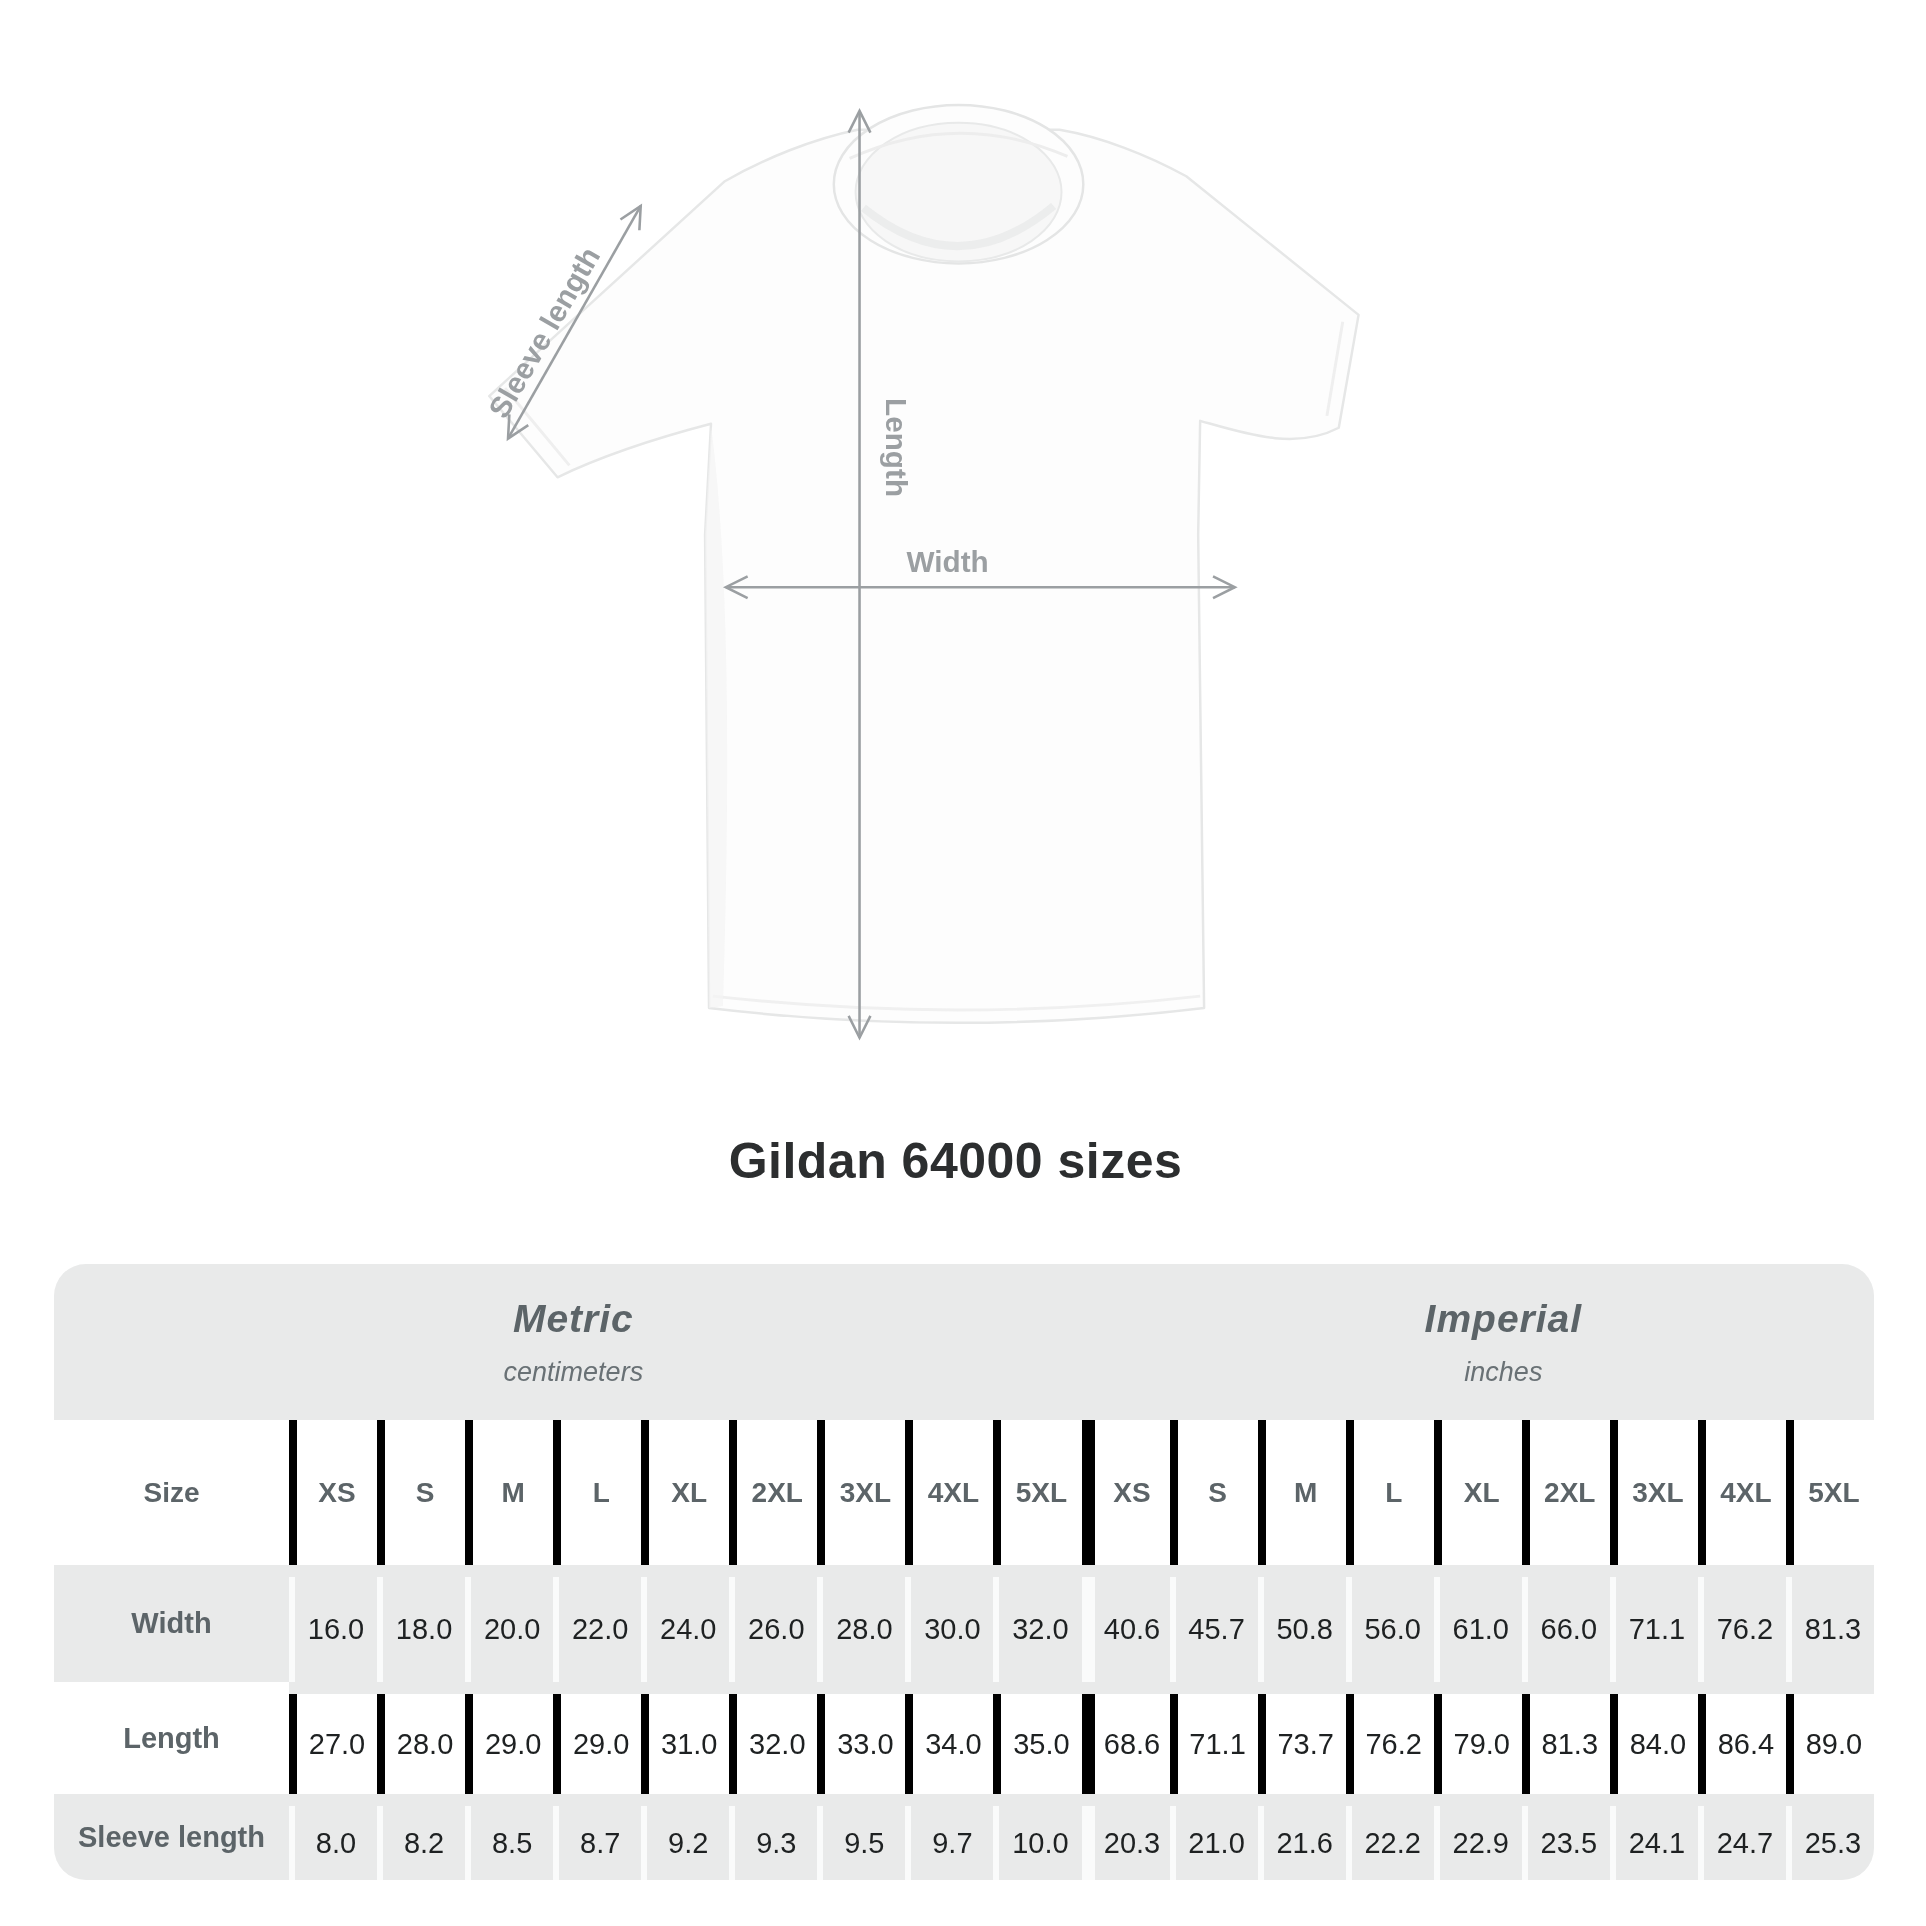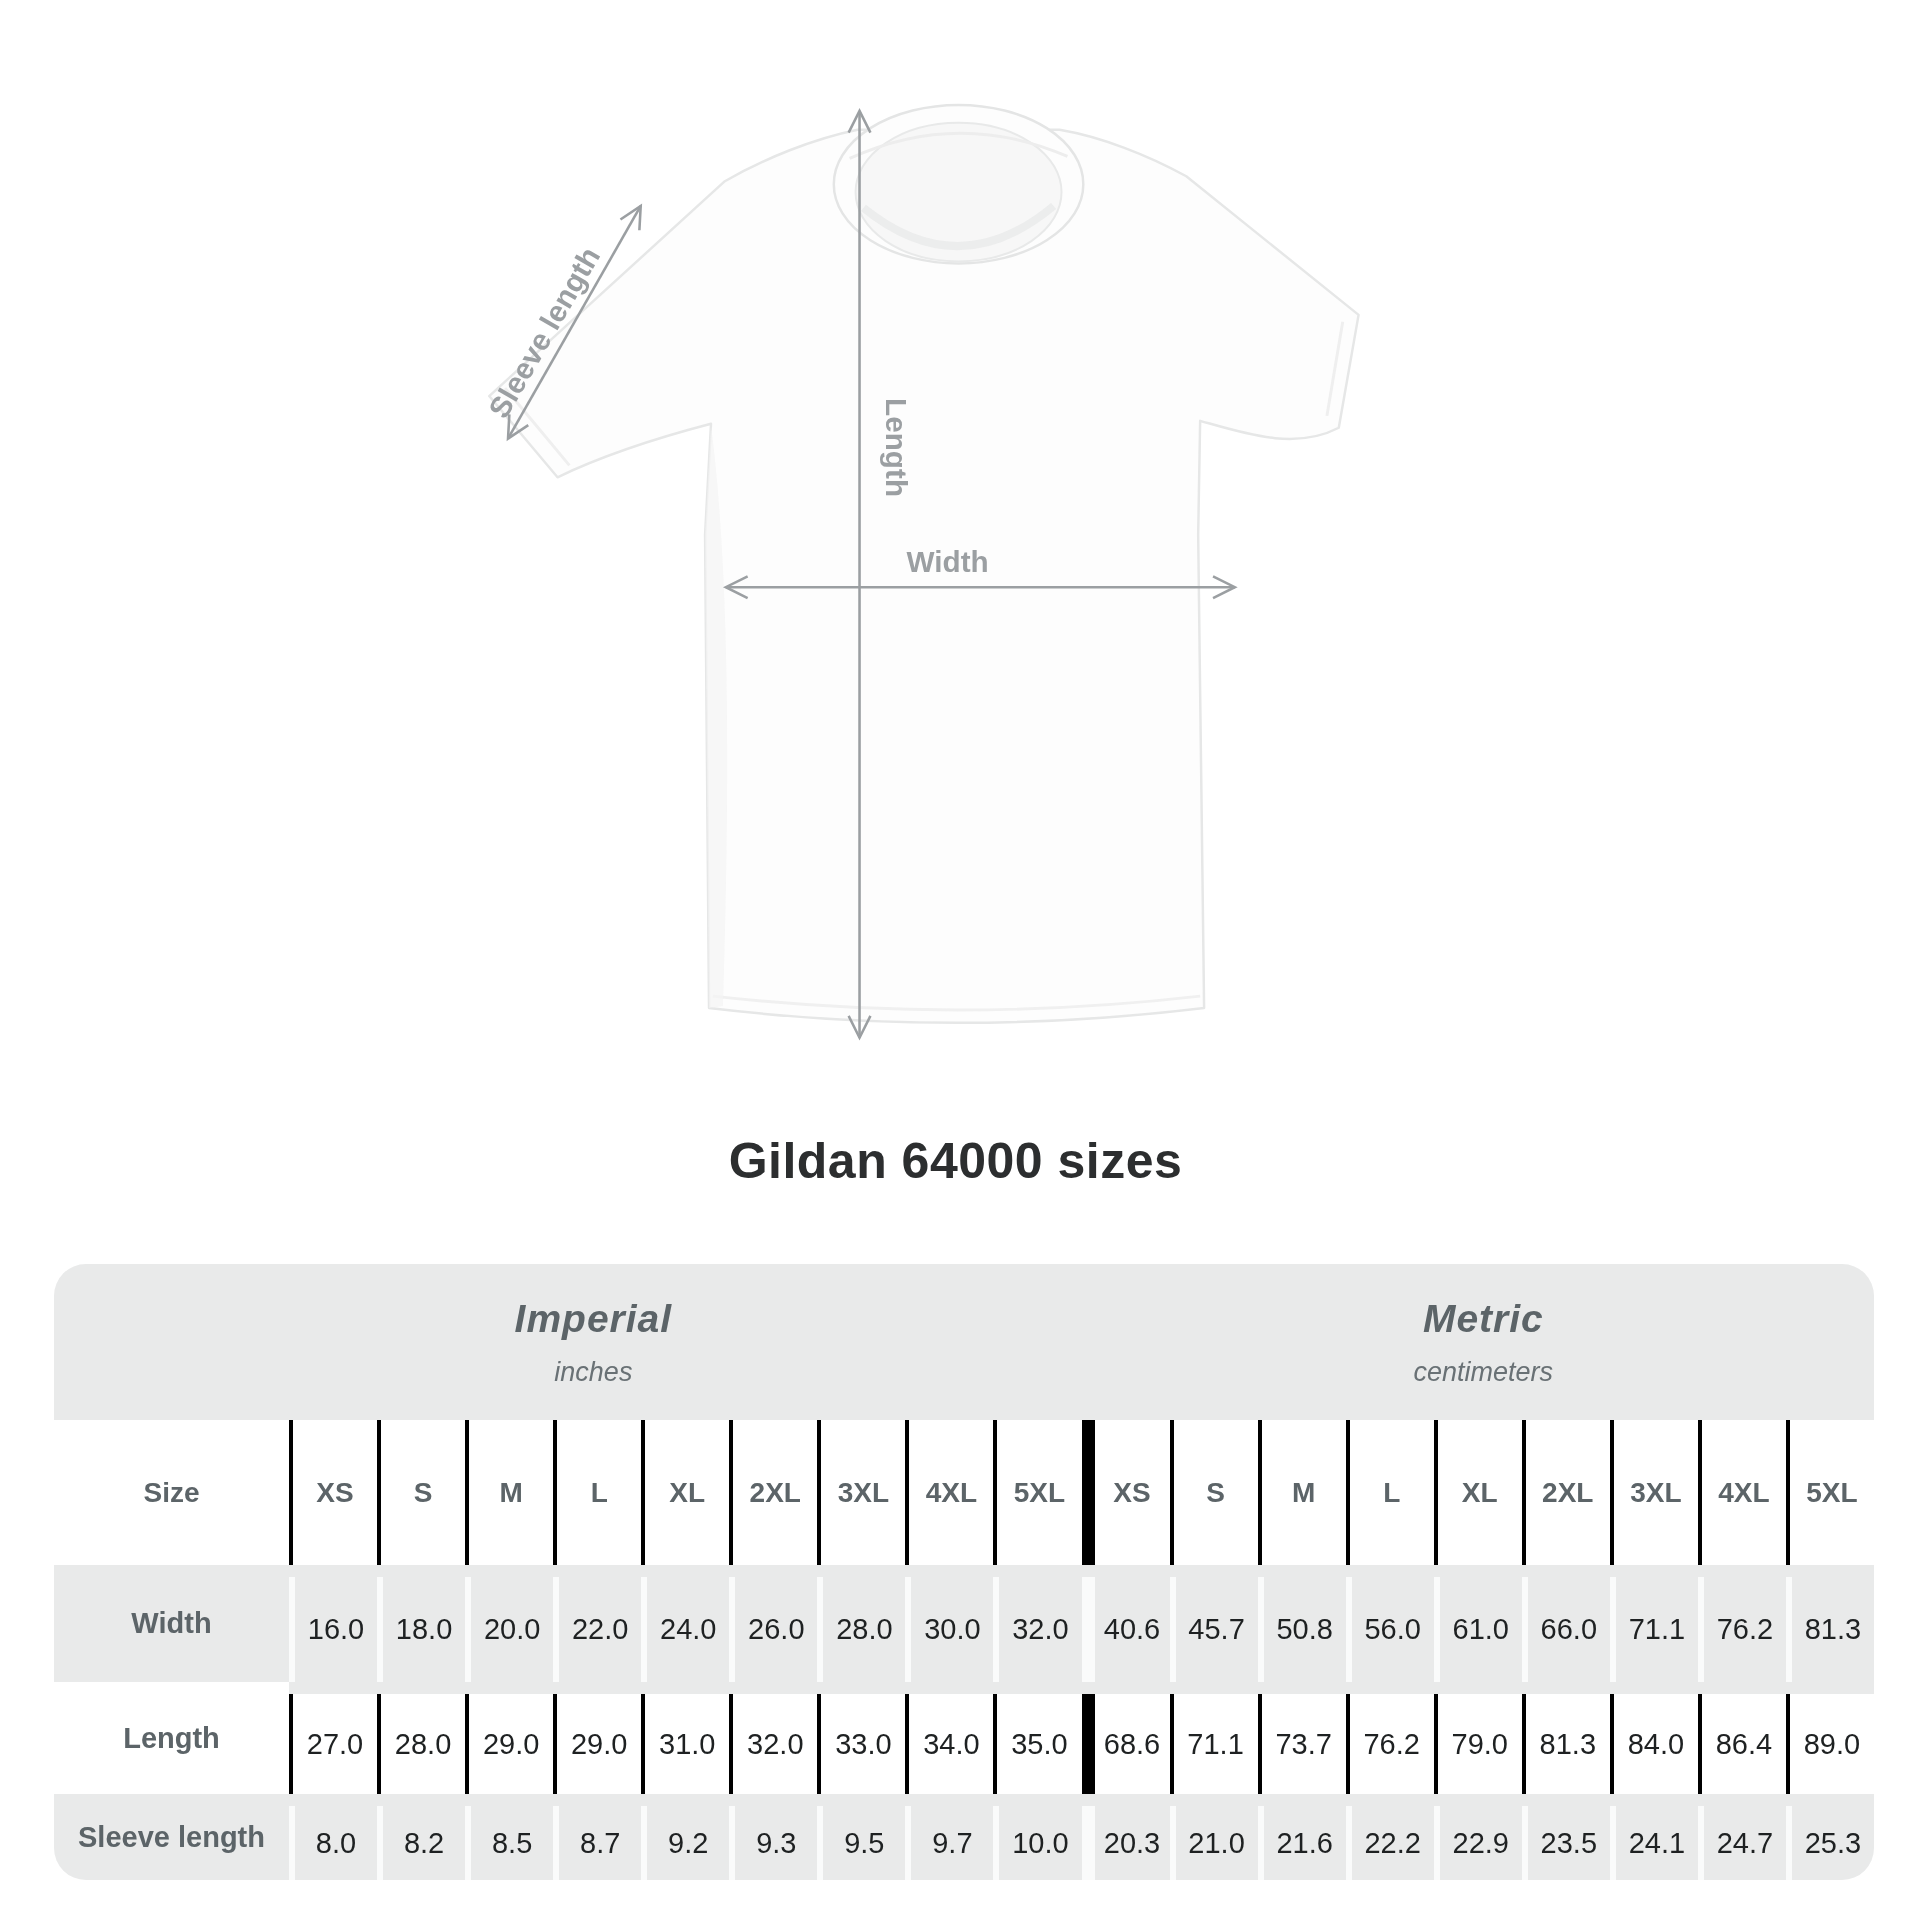--- a/index.html
+++ b/index.html
@@ -20,21 +20,21 @@
   .unit-title{font-size:39px;font-weight:bold;font-style:italic;color:#5c6468;letter-spacing:1px;}
   .unit-sub{font-size:27px;font-style:italic;color:#697175;margin-top:16px;}
   .t-row{display:grid;grid-template-columns:235px repeat(18,1fr);}
   .t-row.h-size{height:145px;}
   .t-row.h-a{height:117px;}
   .t-row.h-b{height:112px;}
   .t-row.h-c{flex:1;}
   .cell{display:flex;align-items:center;justify-content:center;}
   .row-white .cell{background:#ffffff;}
   .row-gray  .cell{background:transparent;}
-  .row-white .c{border-left:4px solid #000000;}
+  .row-white .c{border-left:8px solid #000000;}
   .row-gray  .c{border-left:6px solid #fafbfb;}
   .row-white .c.unit-div{border-left-width:13px;}
   .row-gray  .c.unit-div{border-left-width:13px;}
   .hdr{font-size:28px;font-weight:bold;color:#5c6468;}
   .lab{font-size:29px;font-weight:bold;color:#5c6468;}
   .val{font-size:29px;color:#1e2122;margin-top:12px;}
 </style>
 </head>
 <body>
 
@@ -86,27 +86,27 @@
       <text x="957" y="578">Width</text>
       <text x="905" y="462" transform="rotate(90 905 452)">Length</text>
       <text x="550" y="346" transform="rotate(-60 550 336)">Sleeve length</text>
     </g>
   </svg>
 
   <div class="page-title">Gildan 64000 sizes</div>
 
   <div class="size-table">
     <div class="unit-band">
+      <div class="unit-sec metric">
+        <div class="unit-title">Metric</div>
+        <div class="unit-sub">centimeters</div>
+      </div>
       <div class="unit-sec imperial">
         <div class="unit-title">Imperial</div>
         <div class="unit-sub">inches</div>
-      </div>
-      <div class="unit-sec metric">
-        <div class="unit-title">Metric</div>
-        <div class="unit-sub">centimeters</div>
       </div>
     </div>
     <div id="table-rows" style="display:flex;flex-direction:column;flex:1;">
         <div class="t-row h-size row-white">
           <div class="cell hdr lab-cell">Size</div>
           <div class="cell hdr c">XS</div>
           <div class="cell hdr c">S</div>
           <div class="cell hdr c">M</div>
           <div class="cell hdr c">L</div>
           <div class="cell hdr c">XL</div>

